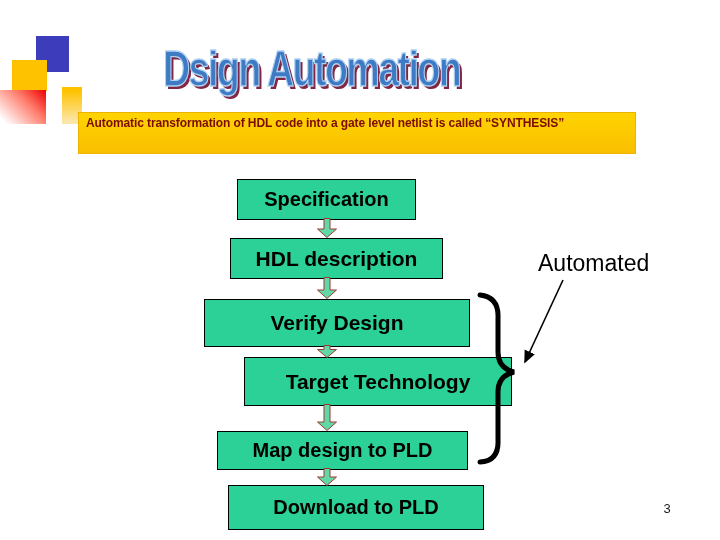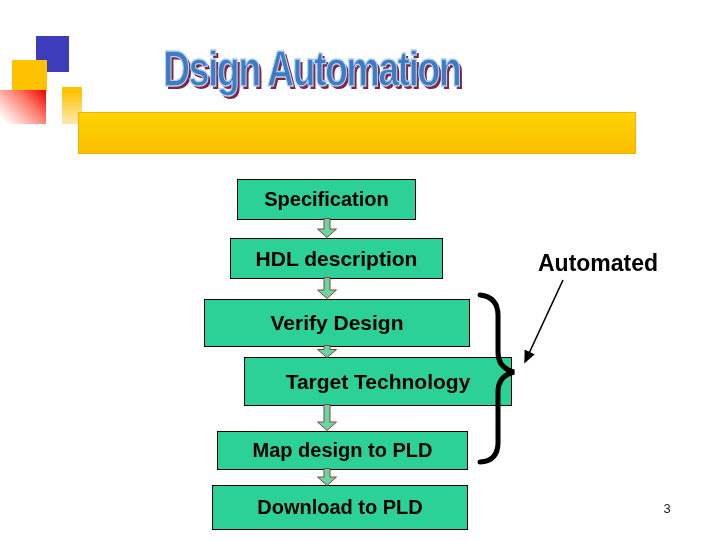--- a/index.html
+++ b/index.html
@@ -43,43 +43,44 @@
   .fbox{
     background:#2BD196;border:1px solid #000;
     display:flex;align-items:center;justify-content:center;
     font-weight:bold;color:#000;
   }
   .b0{left:237px;top:179px;width:177px;height:39px;font-size:20px;text-align:center;}
   .b1{left:222px;top:238px;width:211px;height:39px;font-size:21px;margin-left:8px;}
   .b2{left:204px;top:299px;width:264px;height:46px;font-size:21px;text-align:center;}
   .b3{left:204px;top:357px;width:266px;height:47px;font-size:21px;margin-left:40px;}
   .b4{left:217px;top:431px;width:249px;height:37px;font-size:20px;}
-  .b5{left:212px;top:485px;width:254px;height:43px;font-size:20px;}
+  .b5{left:228px;top:485px;width:254px;height:43px;font-size:20px;}
 
   .annot{
     left:538px;top:250px;width:160px;
-    font-size:23px;font-weight:bold;color:#000;
+    font-size:23px;font-weight:normal;color:#000;
   }
 
   .pagenum{
     left:655px;top:501px;width:24px;
     font-size:13px;color:#222;text-align:center;
   }
 </style>
 </head>
 <body>
 
 <div class="abs sq-blue"></div>
 <div class="abs sq-yellow"></div>
 <div class="abs sq-red"></div>
 <div class="abs sq-yellow-fade"></div>
 
 <div class="abs title">Dsign Automation</div>
 
 <div class="abs note">
+  <div>Automatic transformation of HDL code into a gate level netlist is called “SYNTHESIS”</div>
 </div>
 
 <div class="abs fbox b0">
     <span>Specification</span>
   </div>
 <div class="abs fbox b1">
     <span>HDL description</span>
   </div>
 <div class="abs fbox b2">
     <span>Verify Design</span>

